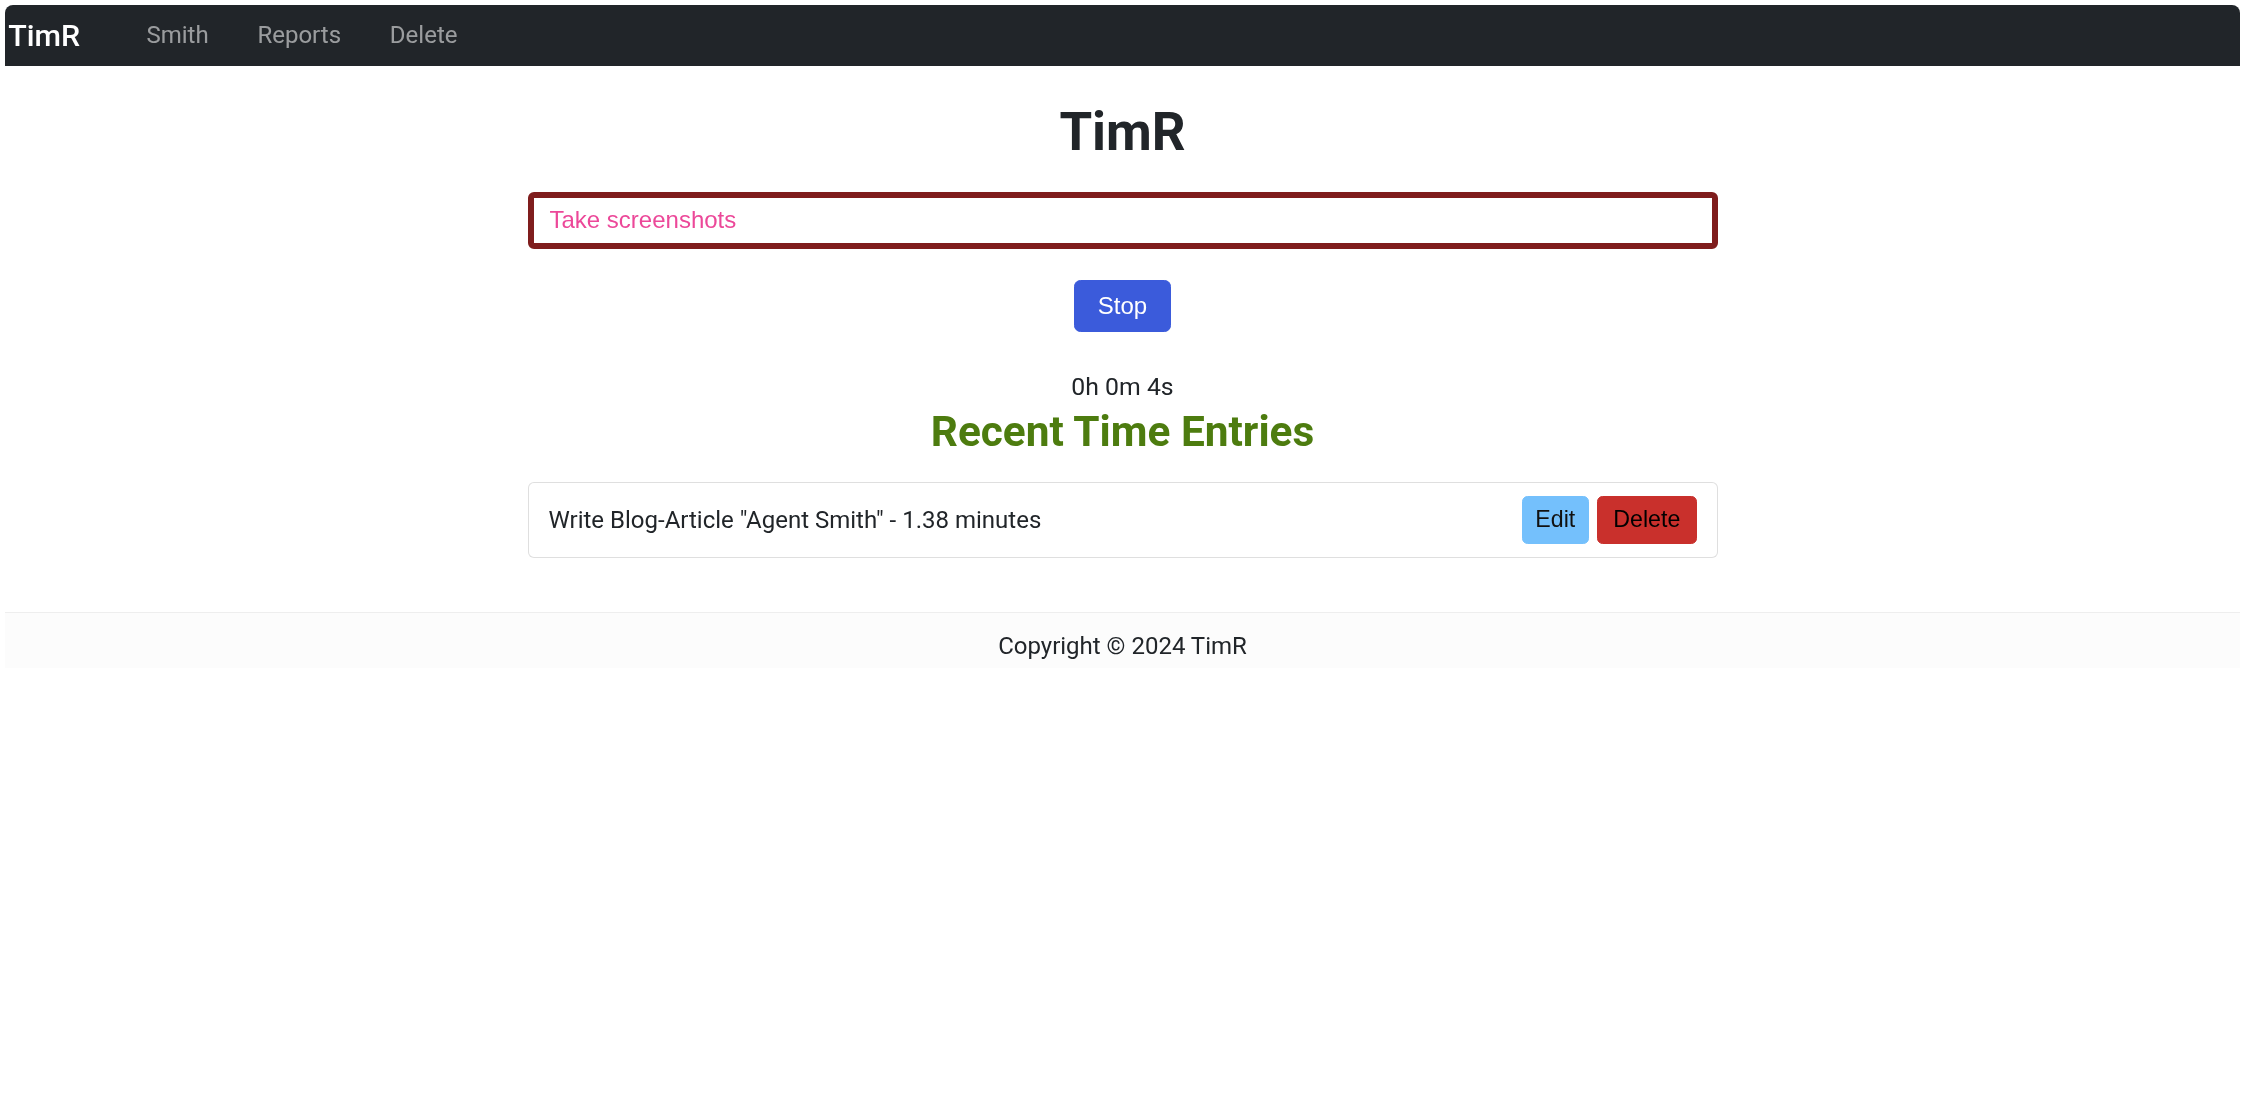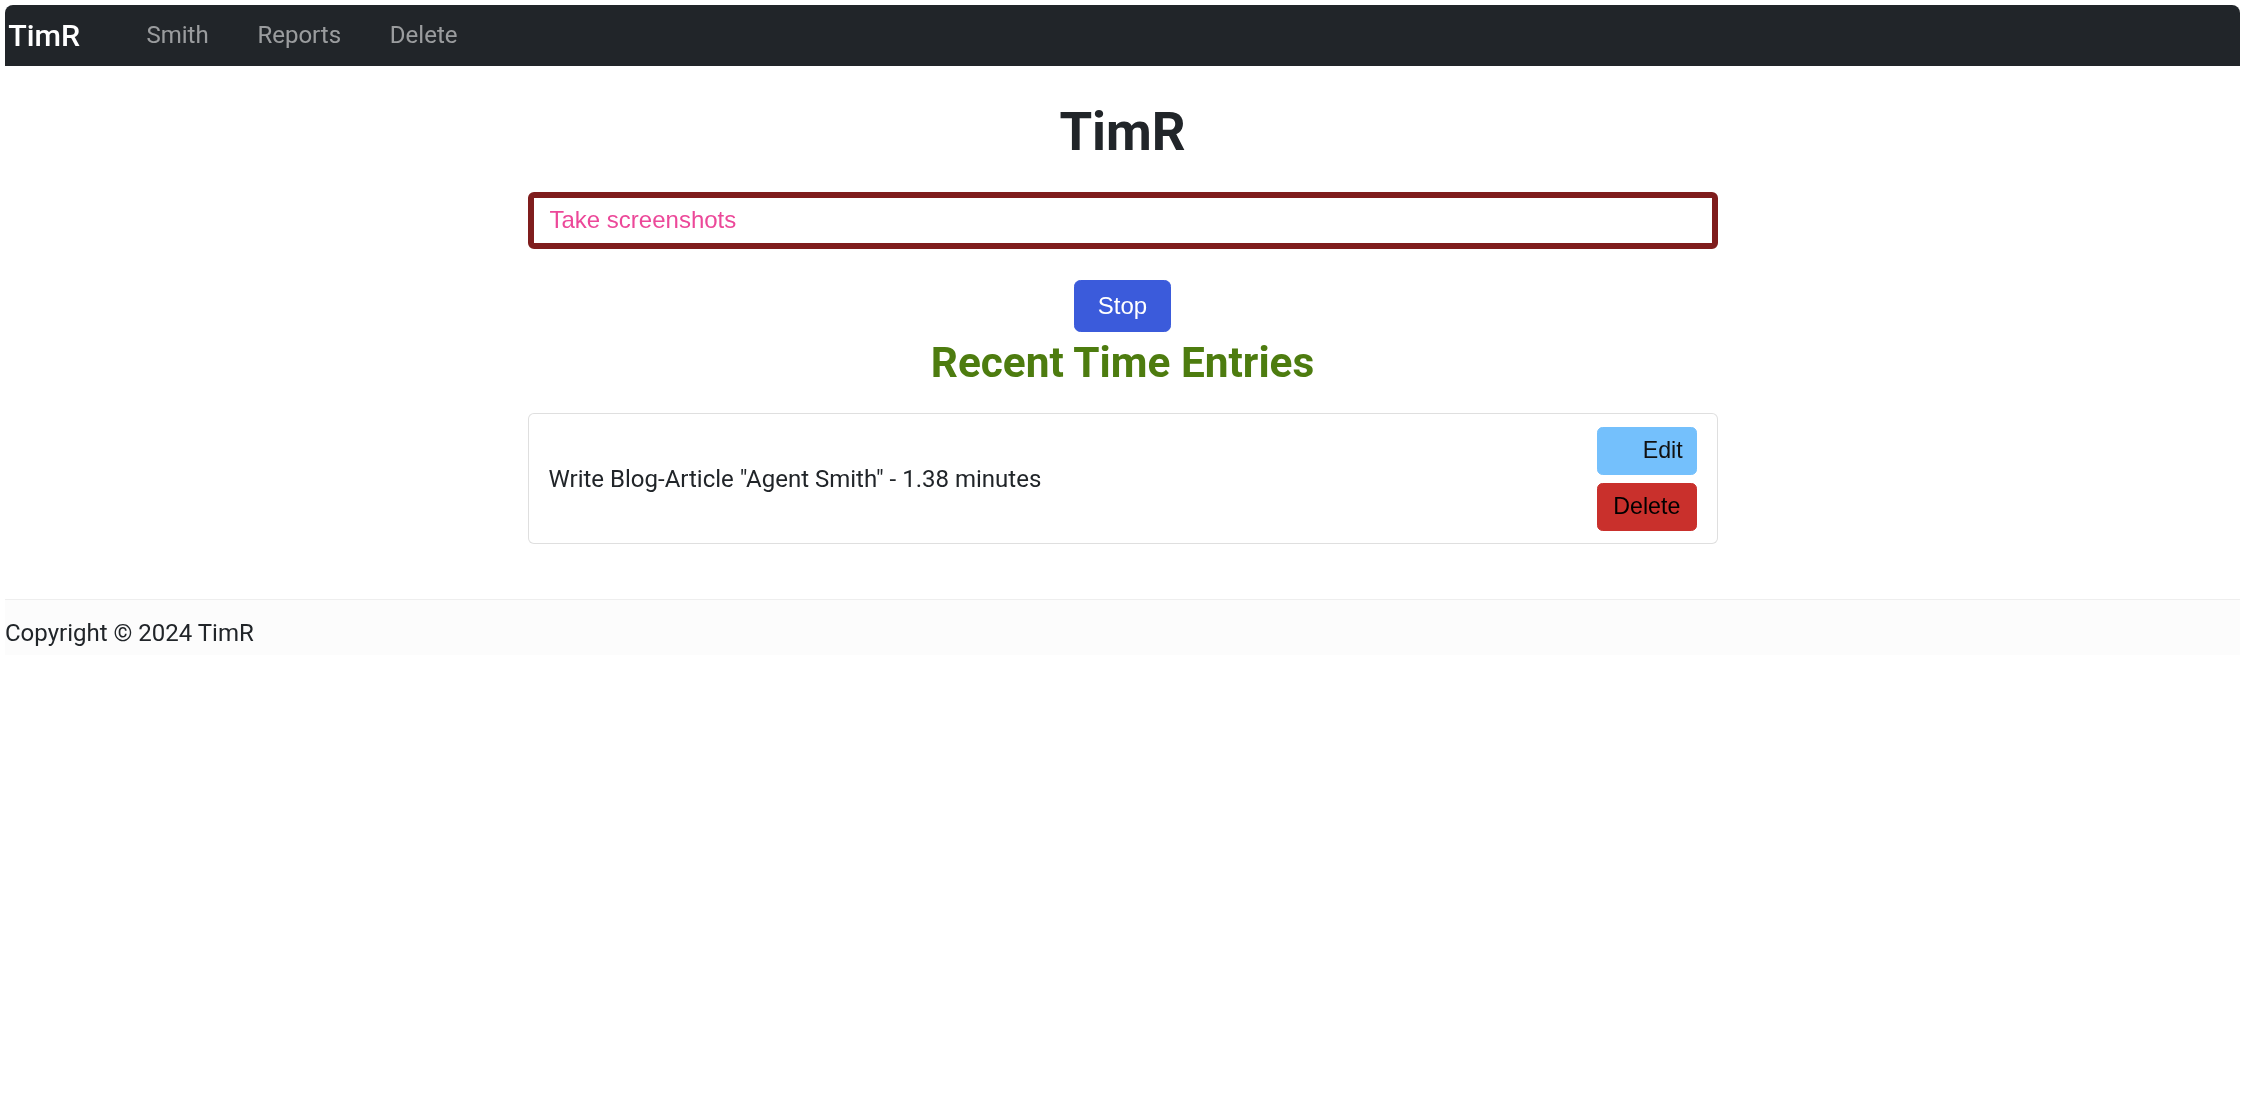--- a/index.html
+++ b/index.html
@@ -104,41 +104,41 @@
       background: #fff;
       text-align: left;
     }
     .entry-text {
       font-size: 1.5rem;
       color: #212529;
     }
     .entry-actions {
       display: flex;
       gap: 0.5rem;
-      flex-direction: column;
     }
     .btn-info {
       background-color: #74c0fc;
       border-color: #74c0fc;
       color: #111;
       font-size: 1.45rem;
       padding: 0.35rem 0.8rem;
       border-radius: 0.35rem;
     }
     .btn-danger {
       background-color: #c9302c;
       border-color: #c9302c;
       color: #000000;
       font-size: 1.45rem;
       padding: 0.35rem 0.95rem;
       border-radius: 0.35rem;
     }
     .footer {
       margin-top: 3.4rem;
       padding: 1.2rem 0 0.5rem 0;
+      text-align: center;
       font-size: 1.5rem;
       color: #212529;
       border-top: 1px solid #eee;
       background: #fcfcfc;
       margin-left: 5px;
       margin-right: 5px;
     }
   </style>
 </head>
 <body>
@@ -154,20 +154,21 @@
 
 <div class="container">
   <h1 class="page-title">TimR</h1>
 
   <input type="text" class="task-input" value="Take screenshots" style="">
 
   <div>
     <button class="btn btn-primary">Stop</button>
   </div>
 
+  <div class="elapsed">0h 0m 4s</div>
 
   <h2 class="section-title">Recent Time Entries</h2>
 
   <ul class="list-group">
     <li class="list-group-item">
       <span class="entry-text">Write Blog-Article "Agent Smith" - 1.38 minutes</span>
       <span class="entry-actions">
         <button class="btn btn-info">Edit</button>
         <button class="btn btn-danger">Delete</button>
       </span>

